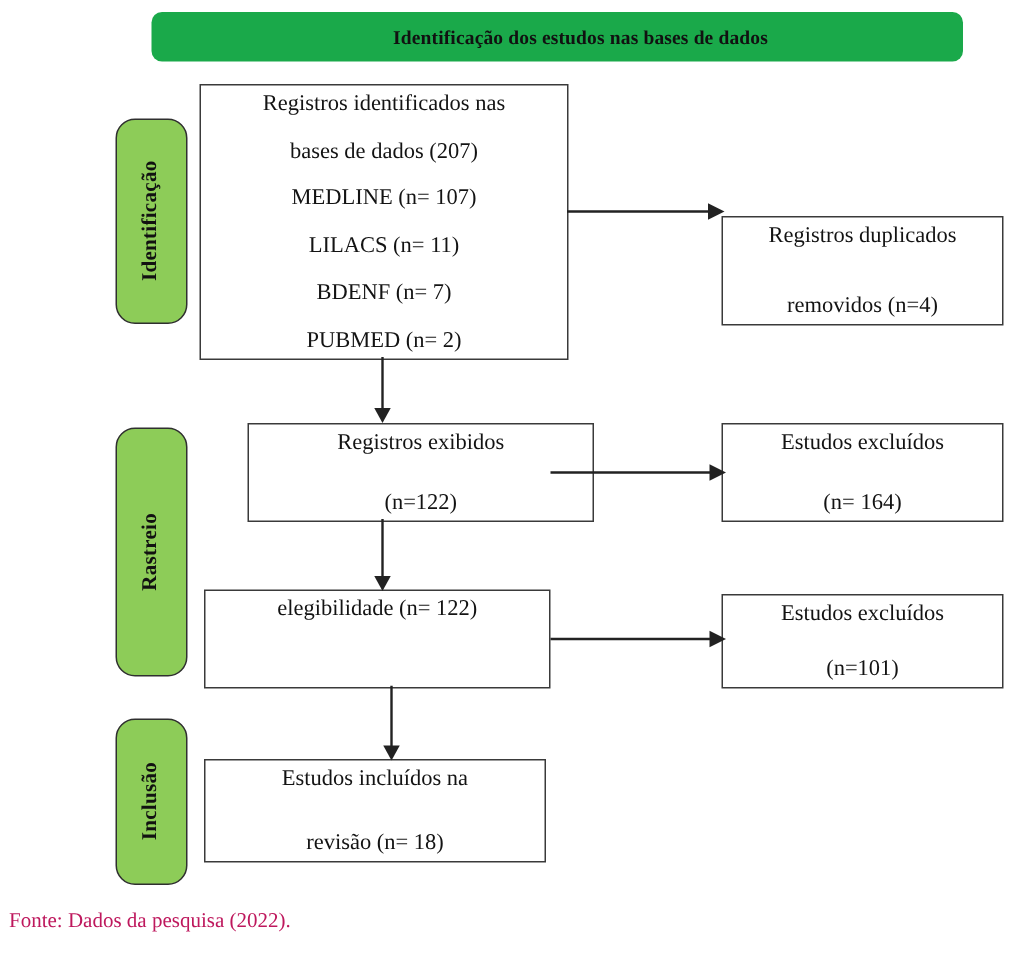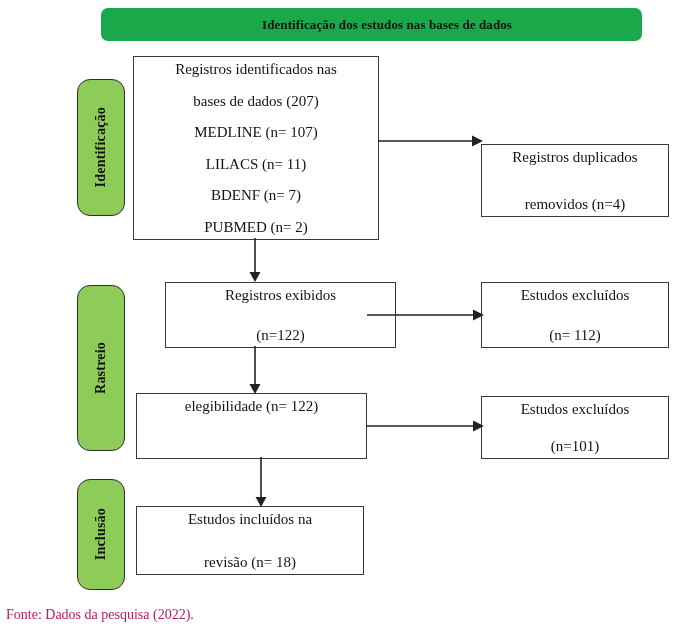--- a/index.html
+++ b/index.html
@@ -147,21 +147,21 @@
     <span class="line">removidos (n=4)</span>
   </div>
 
   <div class="box" id="box-screened">
     <span class="line">Registros exibidos</span>
     <span class="line">(n=122)</span>
   </div>
 
   <div class="box" id="box-excluded-1">
     <span class="line">Estudos excluídos</span>
-    <span class="line">(n= 112)</span>
+    <span class="line">(n= 164)</span>
   </div>
 
   <div class="box" id="box-eligibility">
     <span class="line">elegibilidade (n= 122)</span>
   </div>
 
   <div class="box" id="box-excluded-2">
     <span class="line">Estudos excluídos</span>
     <span class="line">(n=101)</span>
   </div>

